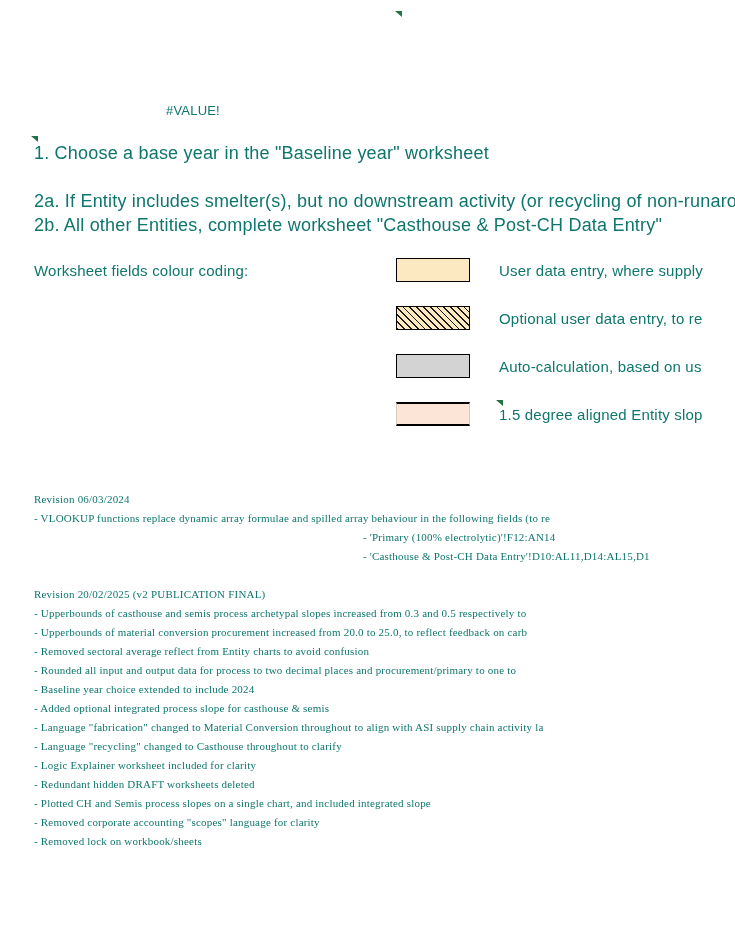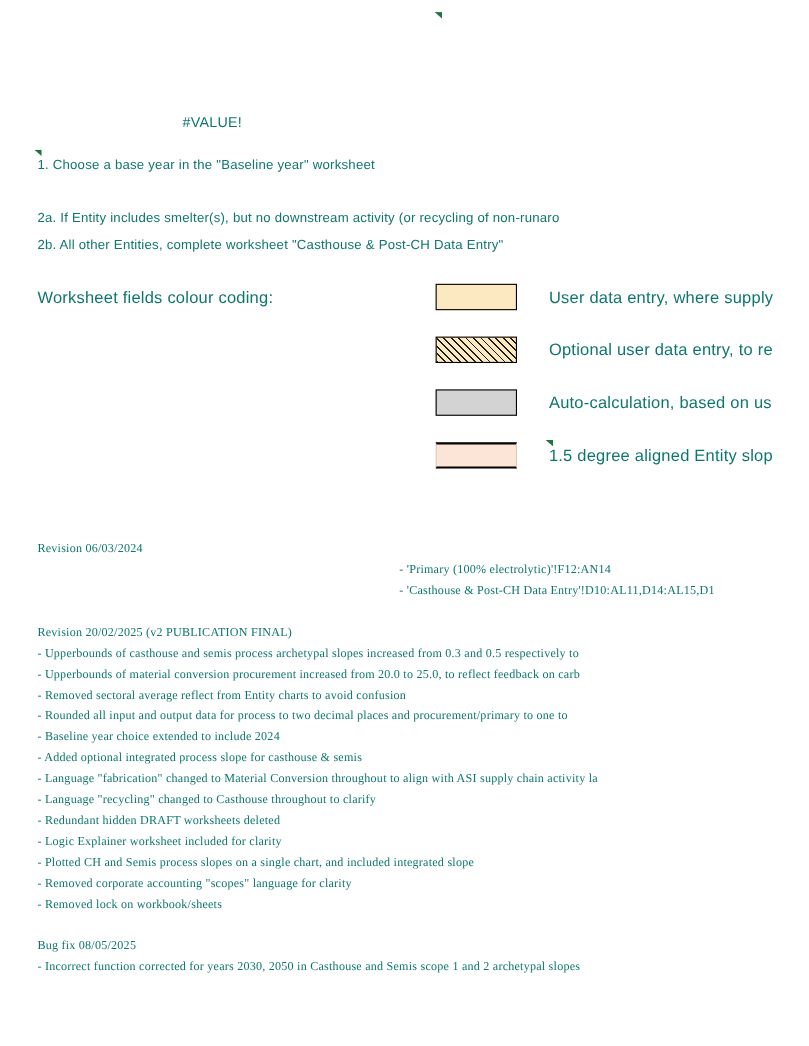--- a/index.html
+++ b/index.html
@@ -2,21 +2,21 @@
 <html><head>
 <meta charset="utf-8">
 <style>
   html,body{margin:0;padding:0;background:#ffffff;}
   .sheet{
     position:relative;width:735px;height:951px;background:#ffffff;overflow:hidden;
     font-family:"Liberation Sans",sans-serif;color:#0f766e;margin-left:18px;
   }
   .abs{position:absolute;white-space:nowrap;}
   .err-text{font-size:13px;letter-spacing:.2px;}
-  .inst{font-size:12px;letter-spacing:.2px;}
+  .inst{font-size:18px;letter-spacing:.2px;}
   .legend-title{font-size:15px;letter-spacing:.2px;}
   .legend-label{font-size:15px;letter-spacing:.2px;}
   .swatch{position:absolute;left:378px;width:74px;height:24px;border:1px solid #000;box-sizing:border-box;}
   .swatch.hatch{
     background-image:repeating-linear-gradient(45deg,#1c1c1c 0,#1c1c1c 1.2px,transparent 1.2px,transparent 4.8px);
   }
   .swatch.open-sides{
     border-top:2px solid #000;border-bottom:2px solid #000;
     border-left:1px solid rgba(0,0,0,0.12);border-right:1px solid rgba(0,0,0,0.12);
   }
@@ -52,40 +52,37 @@
   <div class="swatch" style="top: 354px; background-color: rgb(211, 211, 211);"></div>
   <div class="abs legend-label" style="left:481px;top:358px;">Auto-calculation, based on us</div>
 
   <div class="swatch open-sides" style="top: 402px; background-color: rgb(252, 228, 214);"></div>
   <div class="abs legend-label" style="left:481px;top:406px;">1.5 degree aligned Entity slop</div>
 
   <div class="rev">
 
     <div class="section">
       <div>Revision 06/03/2024</div>
+      <div>- VLOOKUP functions replace dynamic array formulae and spilled array behaviour in the following fields (to re</div>
       <div class="indent">- 'Primary (100% electrolytic)'!F12:AN14</div>
       <div class="indent">- 'Casthouse &amp; Post-CH Data Entry'!D10:AL11,D14:AL15,D1</div>
     </div>
 
     <div class="section">
       <div>Revision 20/02/2025 (v2 PUBLICATION FINAL)</div>
       <div>- Upperbounds of casthouse and semis process archetypal slopes increased from 0.3 and 0.5 respectively to</div>
       <div>- Upperbounds of material conversion procurement increased from 20.0 to 25.0, to reflect feedback on carb</div>
       <div>- Removed sectoral average reflect from Entity charts to avoid confusion</div>
       <div>- Rounded all input and output data for process to two decimal places and procurement/primary to one to</div>
       <div>- Baseline year choice extended to include 2024</div>
       <div>- Added optional integrated process slope for casthouse &amp; semis</div>
       <div>- Language "fabrication" changed to Material Conversion throughout to align with ASI supply chain activity la</div>
       <div>- Language "recycling" changed to Casthouse throughout to clarify</div>
+      <div>- Logic Explainer worksheet included for clarity</div>
       <div>- Redundant hidden DRAFT worksheets deleted</div>
-      <div>- Logic Explainer worksheet included for clarity</div>
       <div>- Plotted CH and Semis process slopes on a single chart, and included integrated slope</div>
       <div>- Removed corporate accounting "scopes" language for clarity</div>
       <div>- Removed lock on workbook/sheets</div>
     </div>
 
-    <div class="section">
-      <div>Bug fix 08/05/2025</div>
-      <div>- Incorrect function corrected for years 2030, 2050 in Casthouse and Semis scope 1 and 2 archetypal slopes</div>
-    </div>
 
   </div>
 </div>
 
 </body></html>

